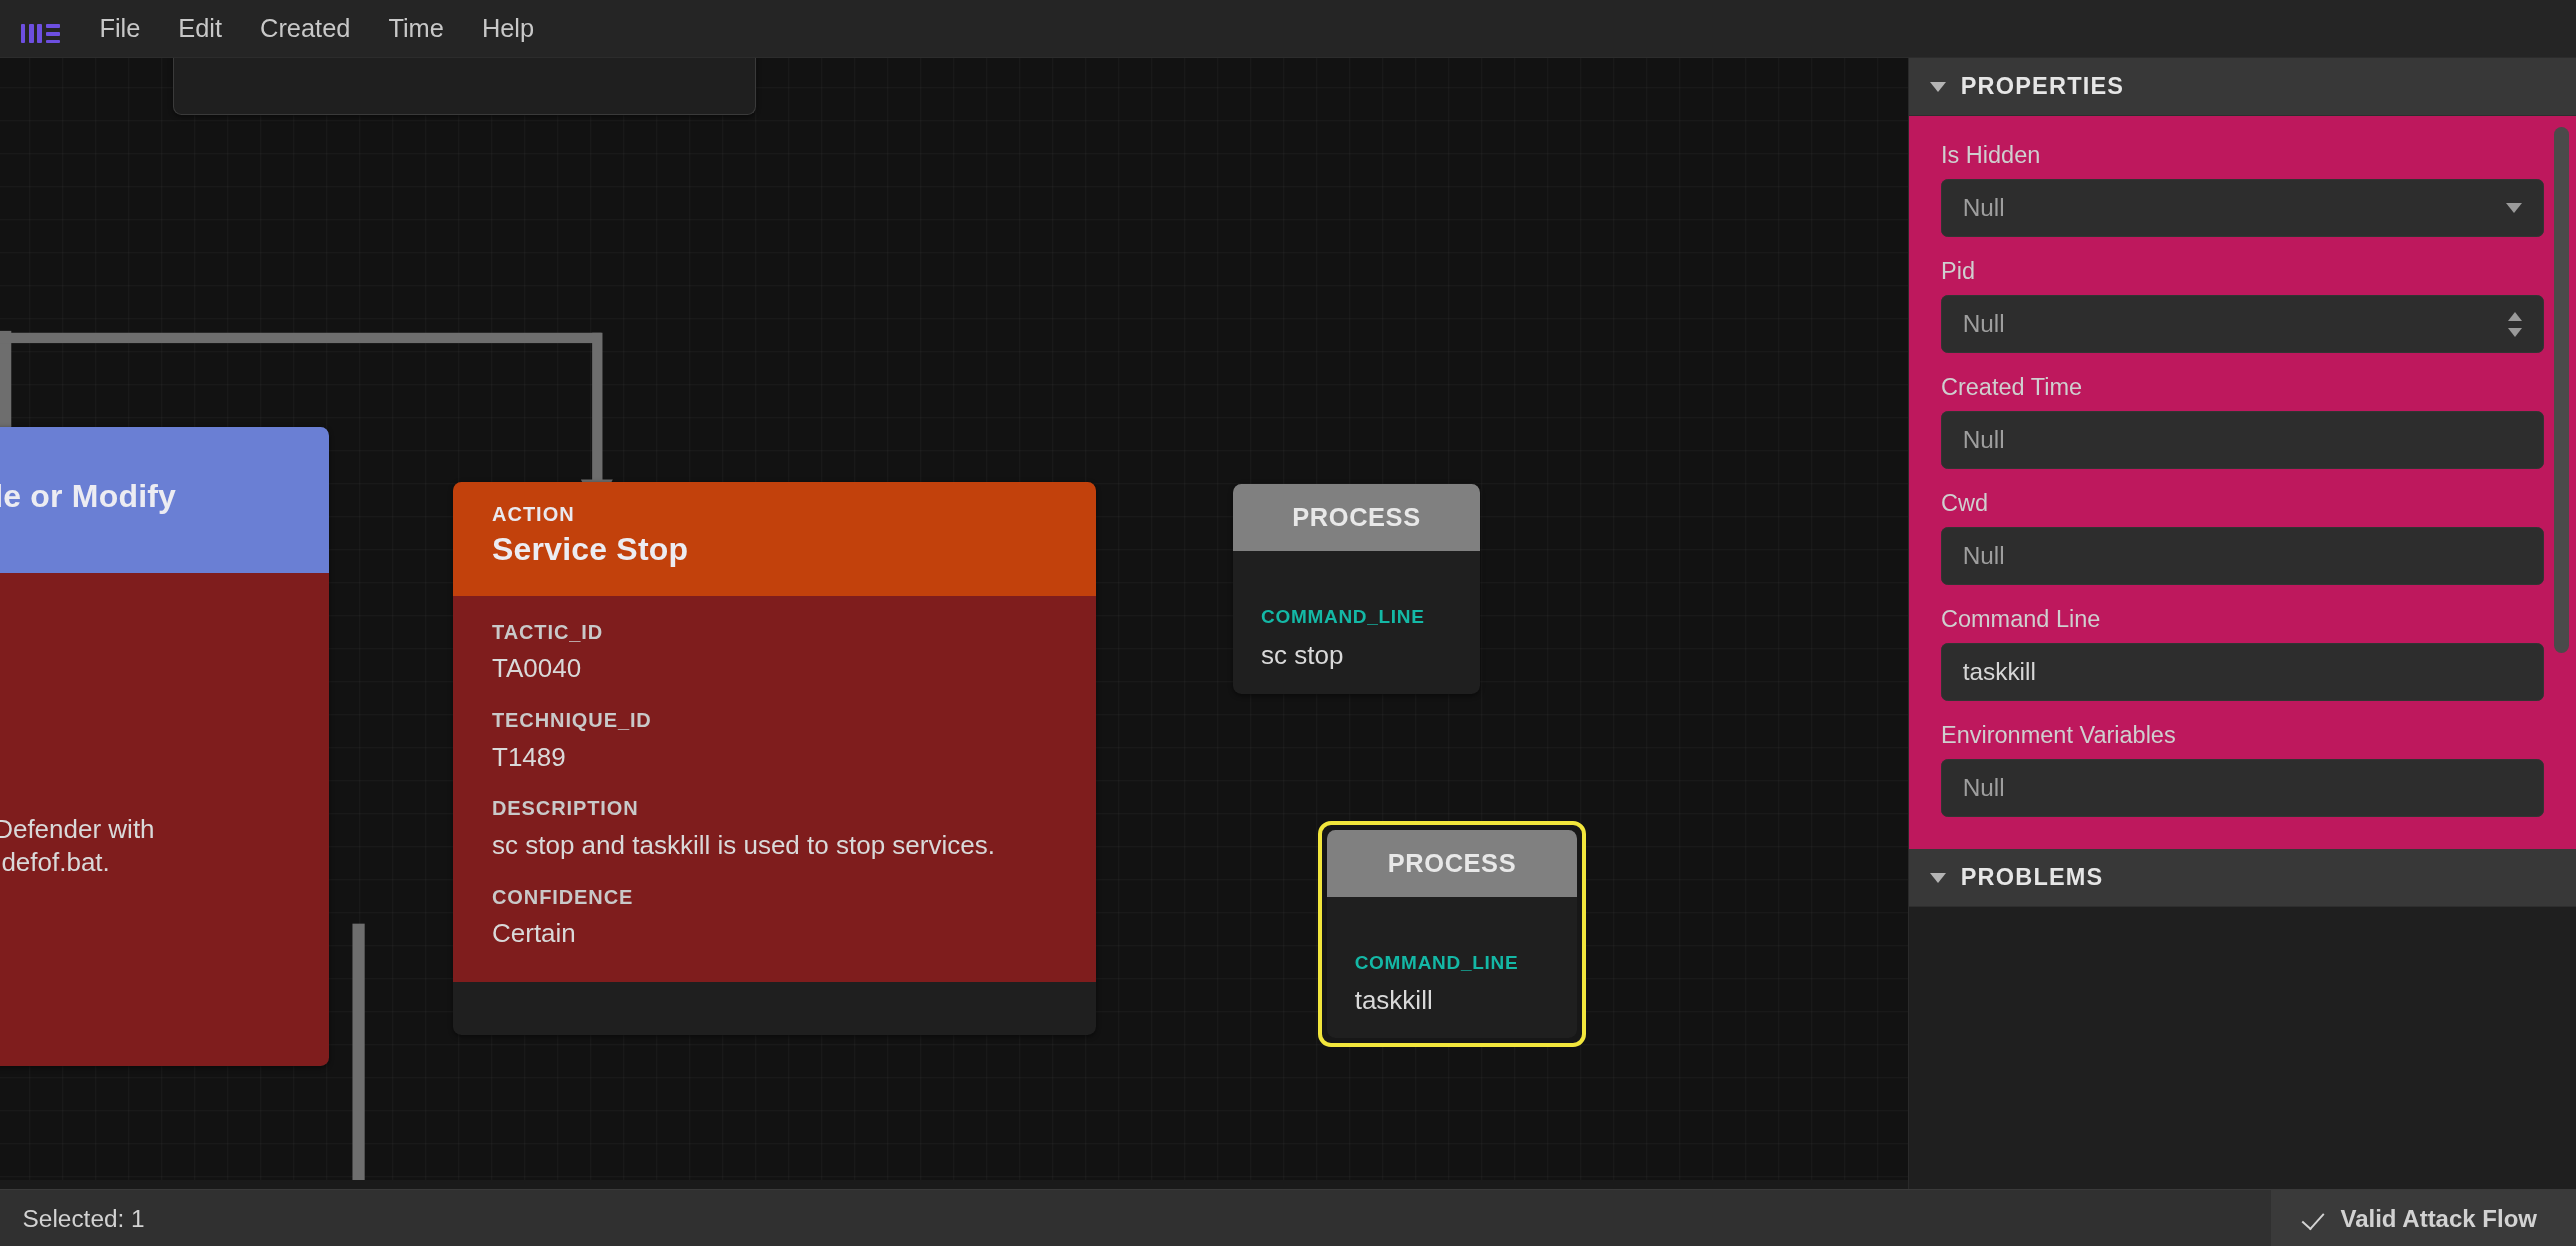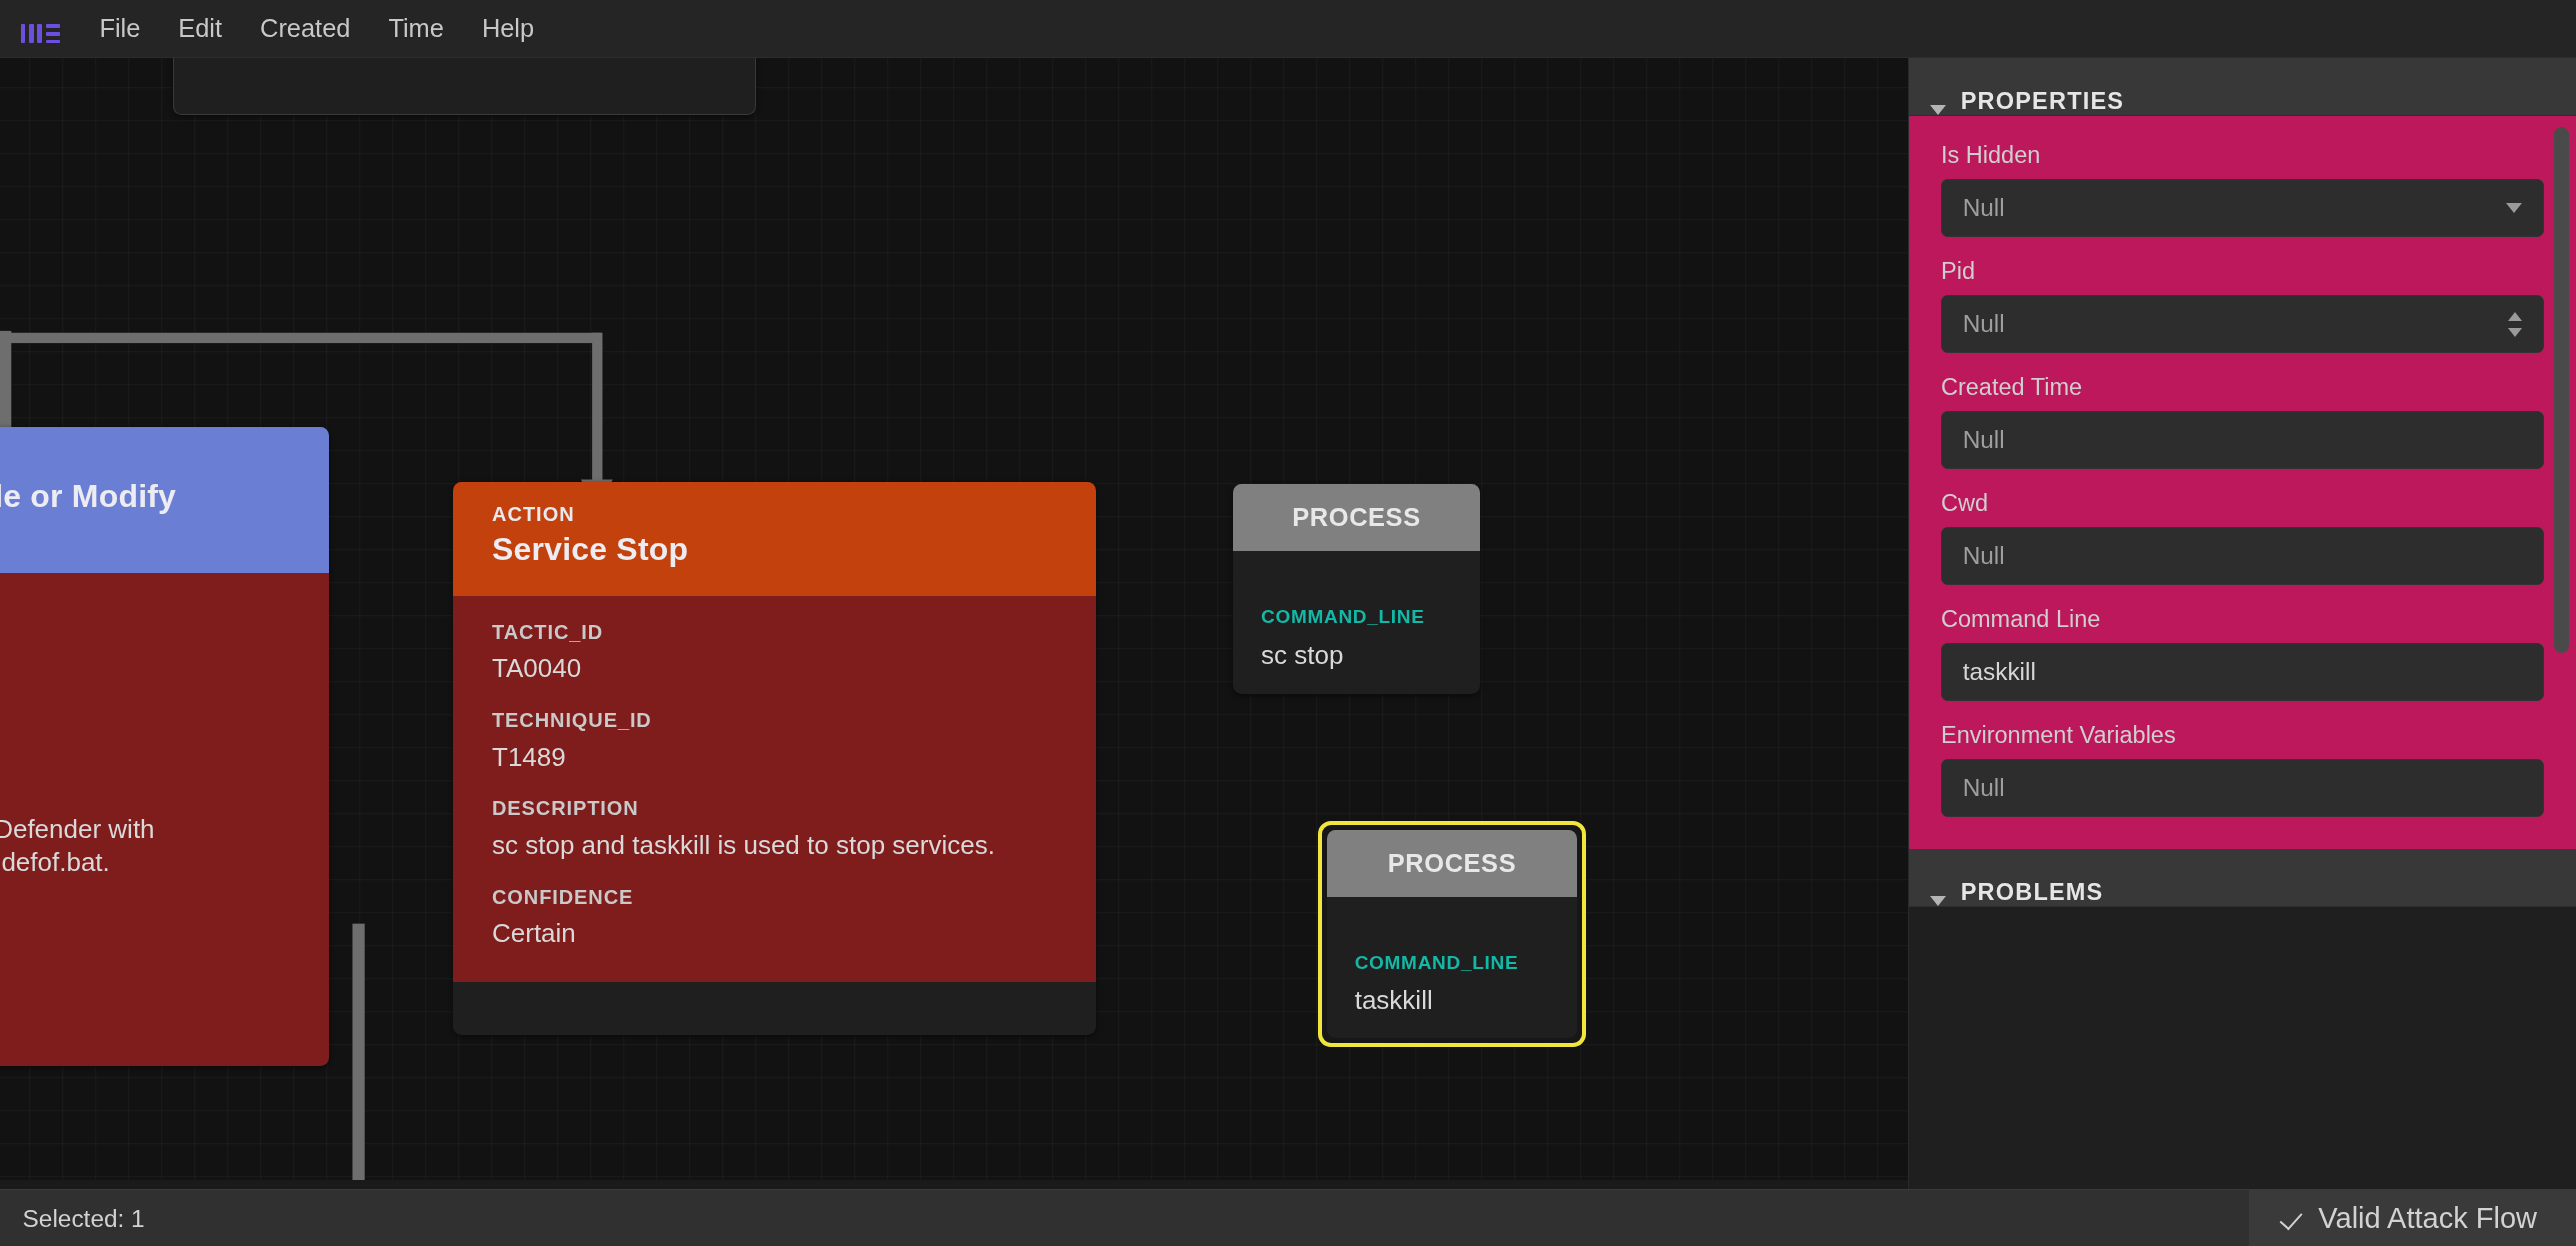--- a/index.html
+++ b/index.html
@@ -232,21 +232,21 @@
     flex-direction: column;
     border-left: 0.9px solid #2a2a2a;
     position: relative;
     z-index: 30;
   }
   .panel-section-header {
     background: #383838;
     height: 58px;
     flex: 0 0 58px;
     display: flex;
-    align-items: flex-end;
+    align-items: center;
     padding-left: 20.7px;
     gap: 15px;
     cursor: default;
     border-bottom: 0.9px solid #2e2e2e;
   }
   .disclosure {
     width: 0; height: 0;
     border-left: 8.5px solid transparent;
     border-right: 8.5px solid transparent;
     border-top: 10.3px solid #b4b4b4;
@@ -353,25 +353,26 @@
     z-index: 40;
   }
   .status-left {
     font-size: 24.4px;
     color: #d2d2d2;
   }
   .status-right {
     display: flex;
     align-items: center;
     gap: 13px;
-    font-size: 29px;
+    font-size: 24px;
     color: #d2d2d2;
     background: #3a3a3a;
     height: 100%;
     padding: 0 39px 0 32px;
+    font-weight: bold;
   }
   .check-icon {
     display: inline-block;
     width: 24.4px;
     height: 24.4px;
     position: relative;
   }
   .check-icon::after {
     content: "";
     position: absolute;

